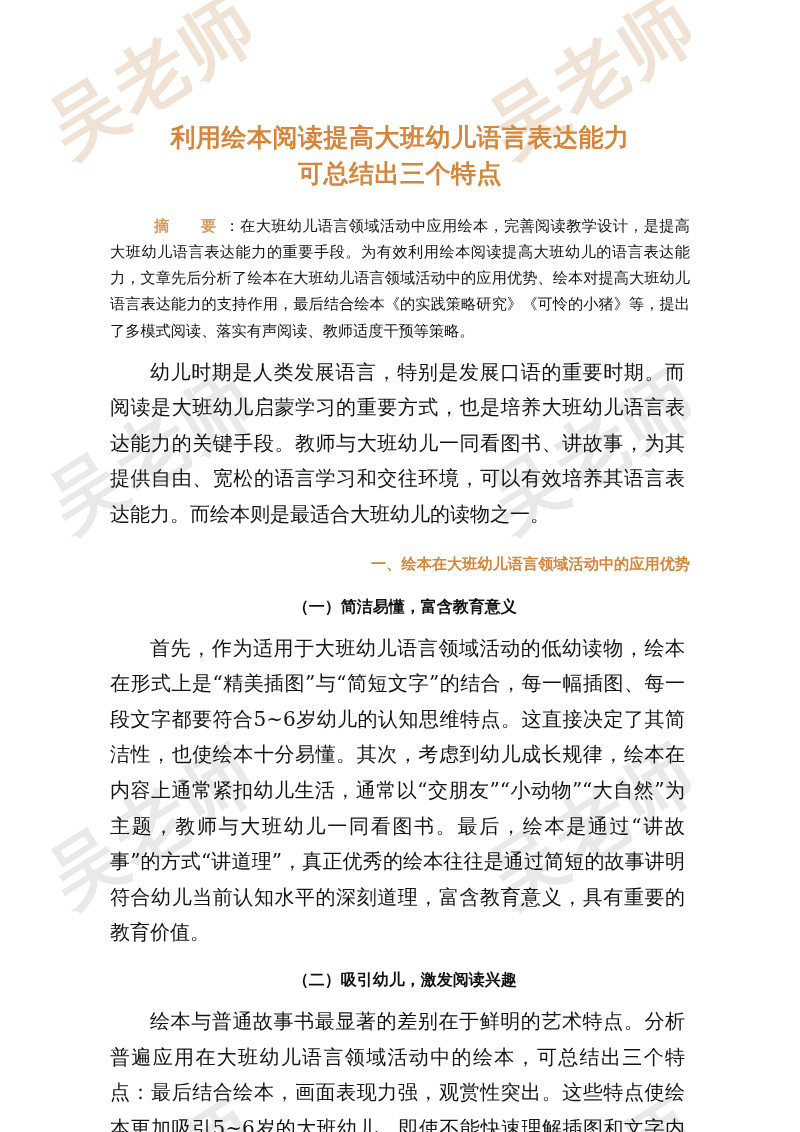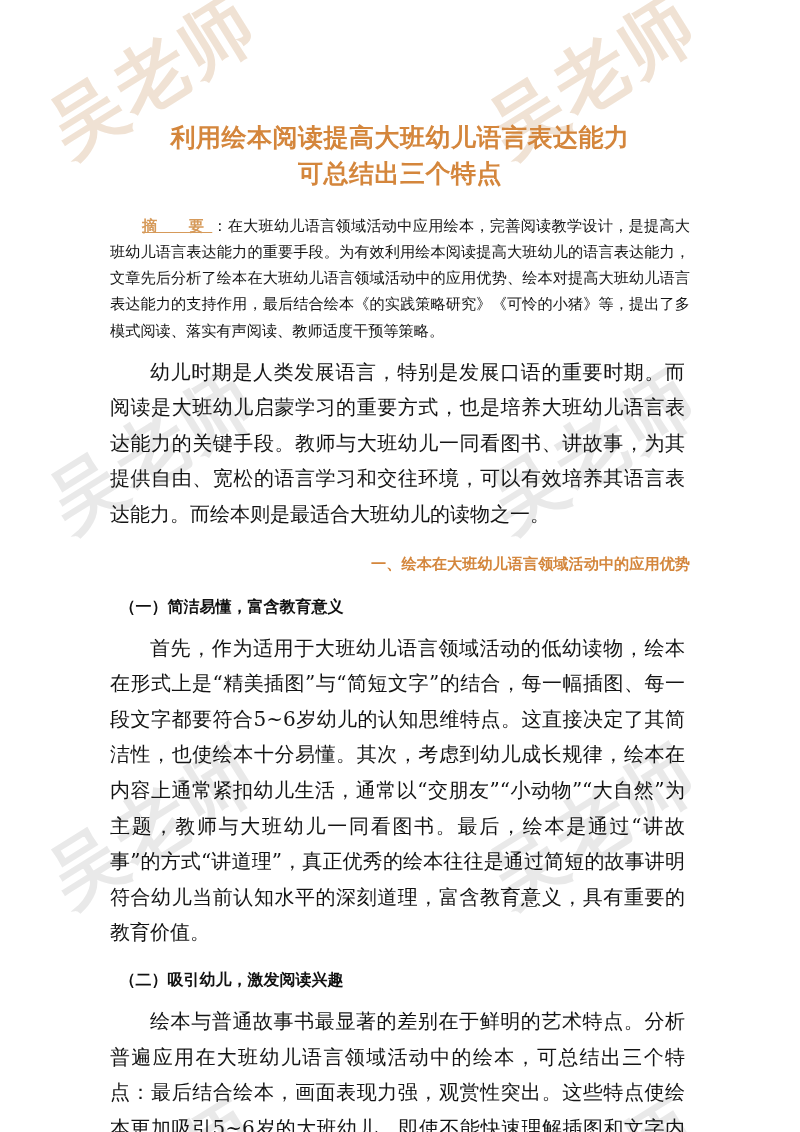--- a/index.html
+++ b/index.html
@@ -72,22 +72,21 @@
     line-height: 1.72;
     text-align: justify;
     text-justify: inter-ideograph;
     color: #141414;
     text-indent: 0;
   }
   .abstract-label {
     color: #d69a5a;
     font-weight: 700;
     letter-spacing: 8px;
-    margin-left: 32px;
-    text-decoration: underline;
+    margin-left: 44px;
   }
   .abstract-colon { color: #141414; }
 
   .keywords {
     margin-top: 15px;
     margin-left: 28px;
     font-size: 15.2px;
     line-height: 1.7;
     color: #d4863c;
     font-weight: 700;
@@ -114,20 +113,21 @@
     text-align: right;
   }
 
   h3.h2-head {
     margin: 15px 0 0 0;
     font-size: 16px;
     line-height: 1.7;
     font-weight: 700;
     color: #111111;
     text-indent: 0.6em;
+    text-align: center;
   }
 </style>
 </head>
 <body>
 
 <div class="page">
 
   <div class="watermark-layer">
     <div class="wm wm-a tan">吴老师</div>
     <div class="wm wm-b tan">吴老师</div>

